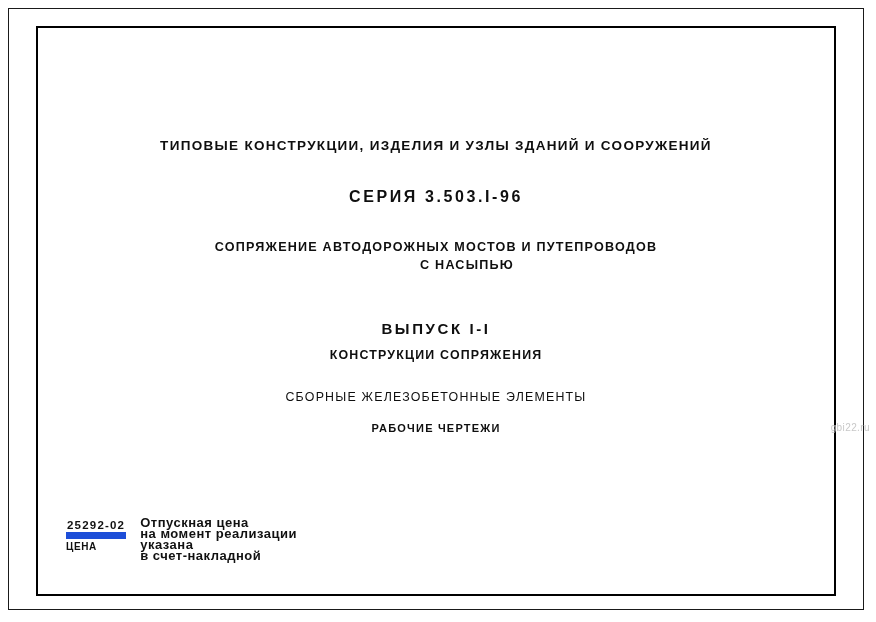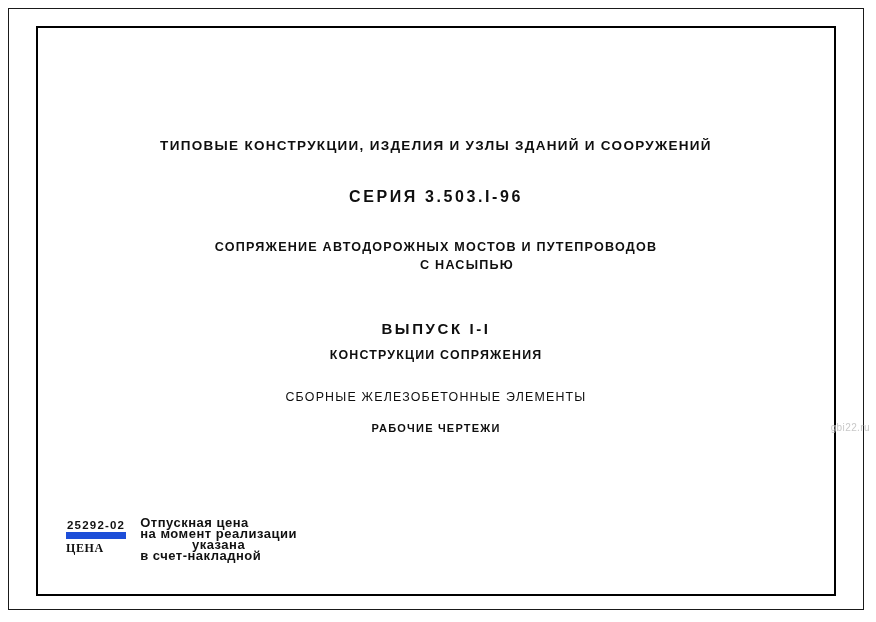--- a/index.html
+++ b/index.html
@@ -154,44 +154,43 @@
   .price-code {
     font-size: 11.5px;
     letter-spacing: 1.2px;
     font-weight: 600;
     border-bottom: 7px solid #1d4ed8;
     padding: 0 1px 1px 1px;
     line-height: 12px;
   }
 
   .price-word {
-    font-size: 12px;
+    font-size: 10px;
     letter-spacing: 0.6px;
     margin-top: 2px;
     font-weight: 600;
-    font-family: Liberation Serif, serif;
   }
 
   .price-note {
     display: flex;
     flex-direction: column;
     gap: 2px;
     padding-top: 1px;
   }
 
   .price-note div {
     font-size: 13px;
     letter-spacing: 0.5px;
     font-weight: 700;
     line-height: 9px;
     white-space: nowrap;
   }
 
   .price-note div.center {
-    text-align: center;
+    text-align: left;
   }
 
   
   .watermark {
     position: absolute;
     right: 6px;
     top: 422px;
     font-size: 10px;
     color: #c8c8c8;
     letter-spacing: 0.4px;

